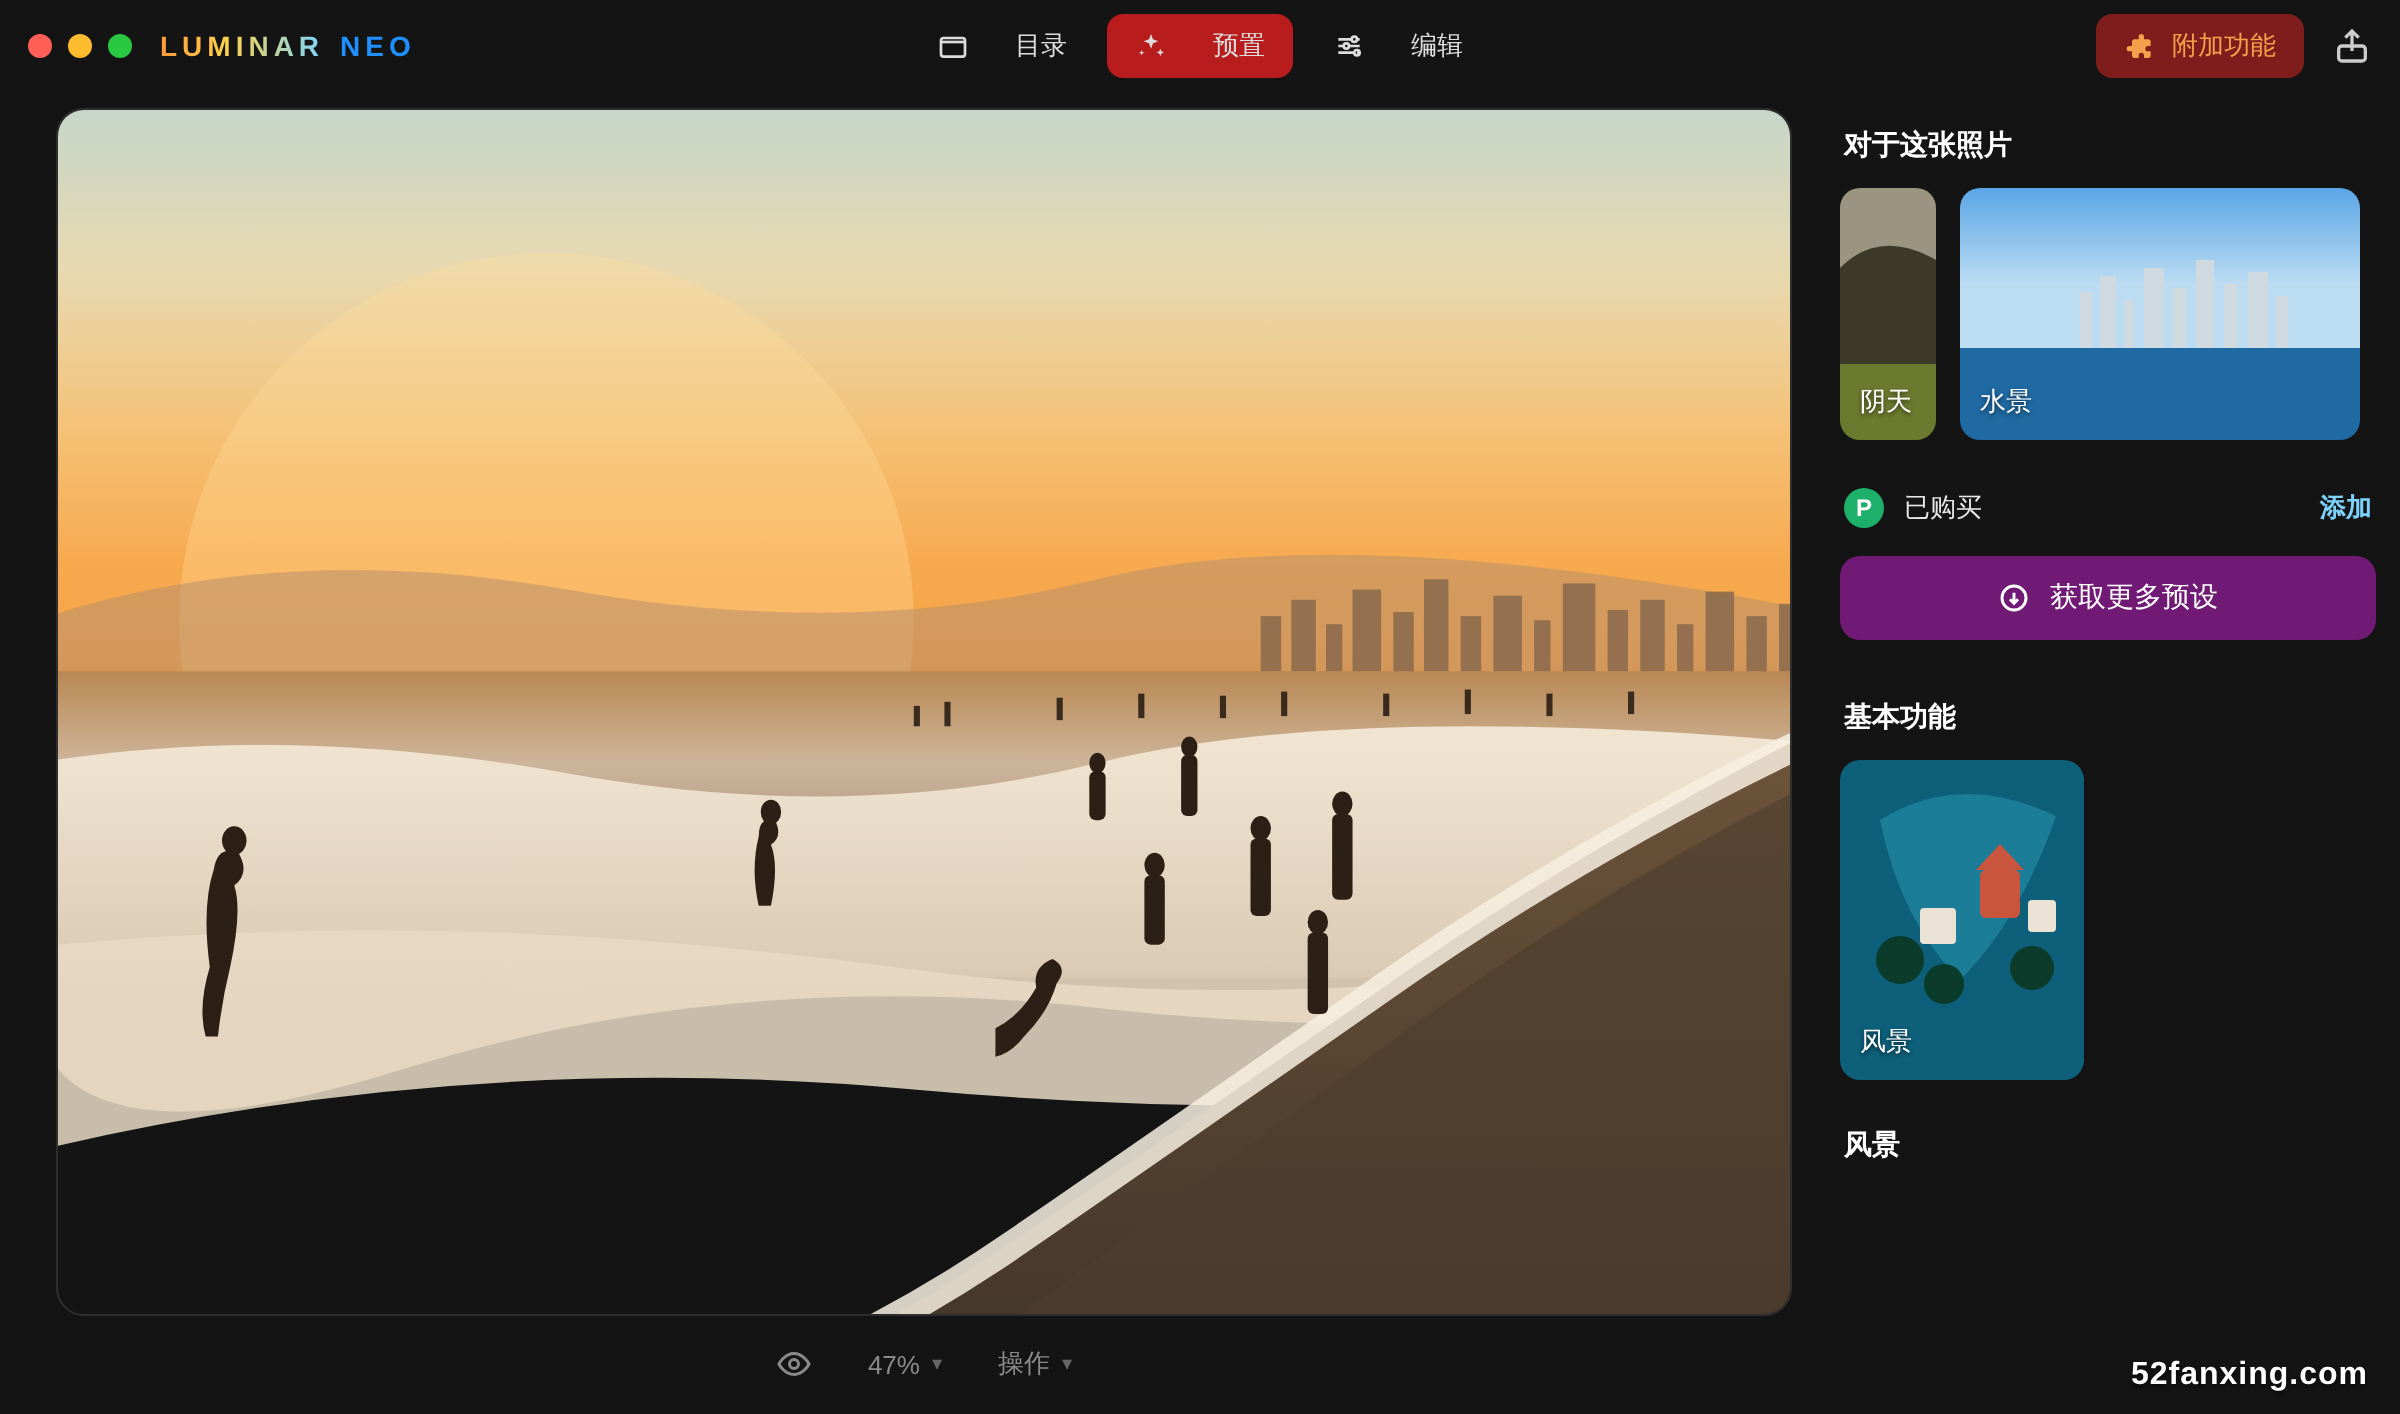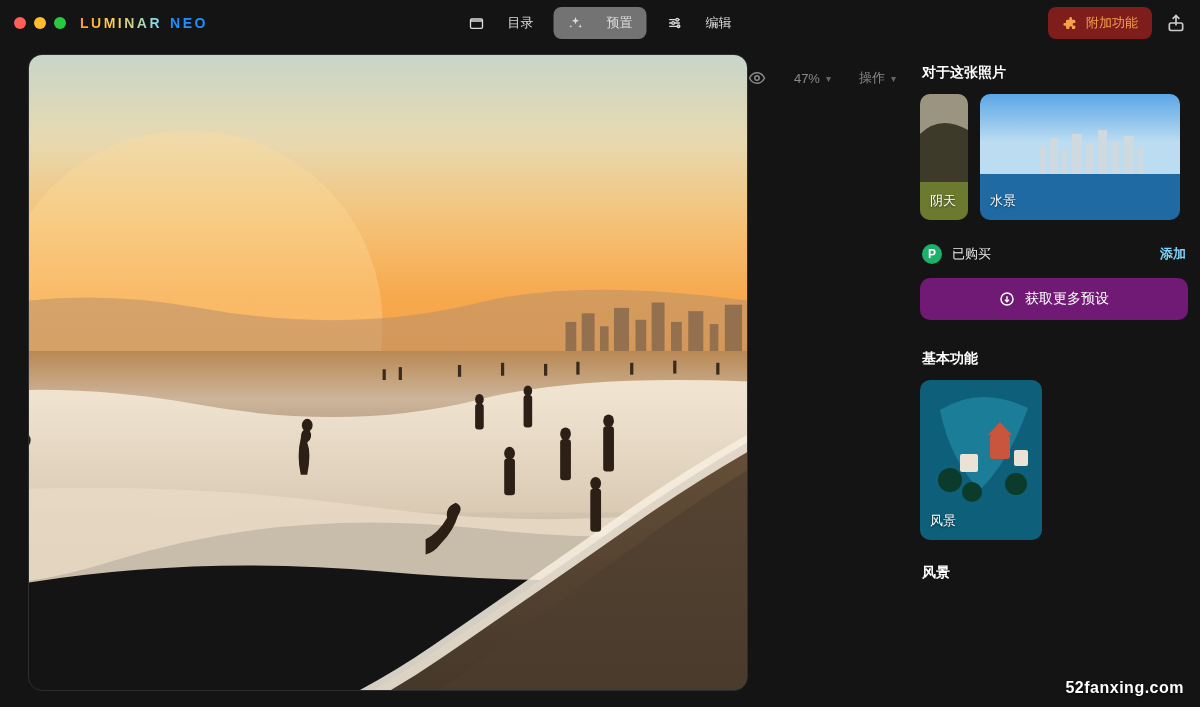--- a/index.html
+++ b/index.html
@@ -12,31 +12,31 @@
   .tl { width: 12px; height: 12px; border-radius: 50%; }
   .tl.red { background: #ff5f57; }
   .tl.yellow { background: #febc2e; }
   .tl.green { background: #28c840; }
   .logo { margin-left: 14px; font-size: 14px; letter-spacing: 2.5px; font-weight: 600; display: flex; gap: 8px; }
   .logo-l { background: linear-gradient(90deg,#ff9a3c 0%,#ffd24a 40%,#7ad7ff 100%); -webkit-background-clip: text; background-clip:text; color: transparent; }
   .logo-n { color:#1e90ff; }
 
   .nav-center { position: absolute; left: 50%; top: 0; transform: translateX(-50%); height: 46px; display: flex; align-items: center; gap: 6px; }
   .nav-btn { display: flex; align-items: center; gap: 23px; padding: 7px 14px; border-radius: 8px; font-size: 13px; color: #ddd; cursor: pointer; }
-  .nav-btn.active { background: #737373; }
+  .nav-btn.active { background: #b91c1c; }
   .nav-icon { width: 16px; height: 16px; display:inline-flex; align-items:center; justify-content:center; }
 
   .right-controls { margin-left: auto; display: flex; align-items: center; gap: 14px; }
   .addon-btn { display:flex; align-items:center; gap:8px; background:#7f1d1d; padding:7px 14px; border-radius:8px; font-size:13px; color:#f5a04a; cursor:pointer; }
   .share-btn { width:20px; height:20px; color:#ccc; cursor:pointer; display:flex; align-items:center; justify-content:center;}
 
   
   .main { flex:1; display:flex; padding: 8px 0 0 0; min-height:0; }
 
-  .canvas-col { flex:1; display:flex; flex-direction:row; padding: 0 24px 16px 28px; min-width:0; }
+  .canvas-col { flex:1; display:flex; flex-direction:column; padding: 0 24px 1px 28px; min-width:0; }
   .canvas-frame { flex:1; border-radius:14px; border:1px solid #2e2e2e; overflow:hidden; position:relative; }
   .photo { width:100%; height:100%; display:block; }
 
   .canvas-footer { height:48px; display:flex; align-items:center; justify-content:center; gap:28px; color:#8a8a8a; font-size:13px; }
   .footer-item { display:flex; align-items:center; gap:6px; cursor:pointer; }
 
   
   .sidebar { width:280px; padding: 4px 12px 0 0; display:flex; flex-direction:column; font-size:13px; overflow:hidden; }
   .section-title { font-size:14px; font-weight:600; color:#fff; padding:6px 2px 12px 2px; }
   .thumb-row { display:flex; gap:12px; overflow:hidden; margin-bottom:20px; }

